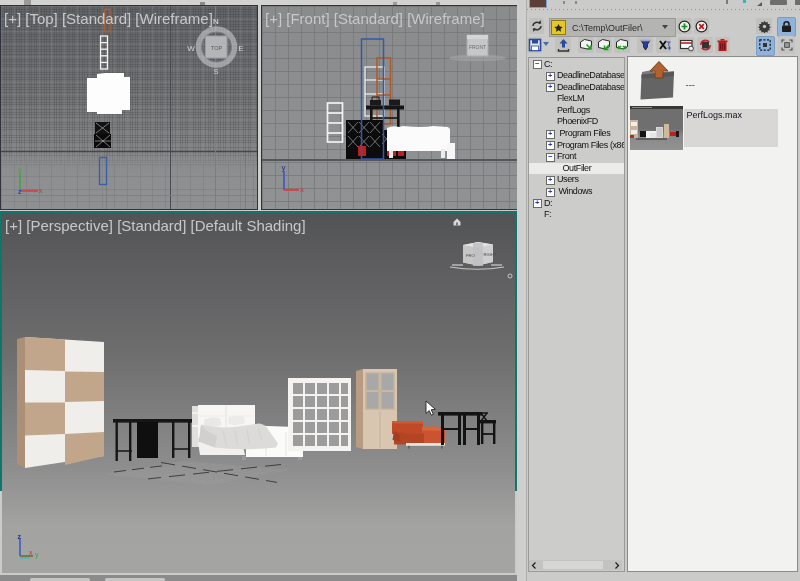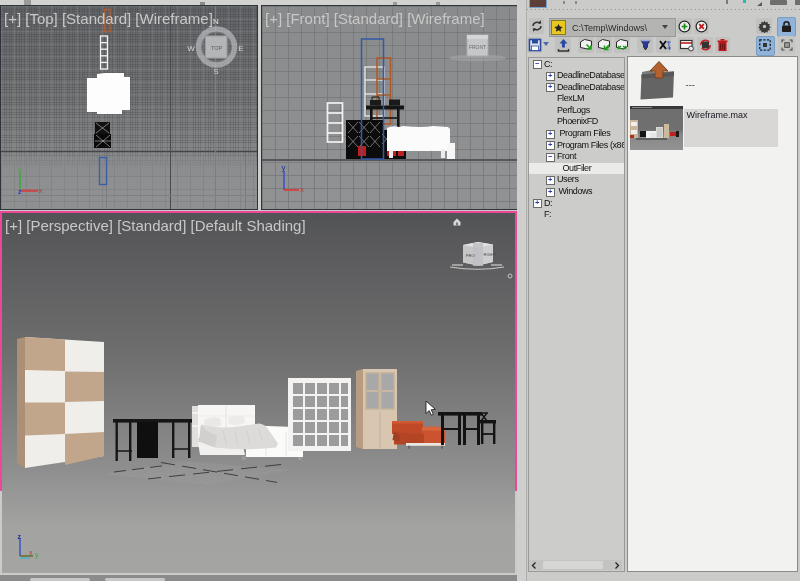--- a/index.html
+++ b/index.html
@@ -136,21 +136,21 @@
     <text x="215.5" y="43" font-size="5" fill="#6a6a6a" text-anchor="middle">FRONT</text>
     <line x1="22" y1="165" x2="22" y2="184" stroke="#3a55c8" stroke-width="1.6"></line>
     <rect x="22" y="182.8" width="15" height="2.2" fill="#c84b4b"></rect>
     <text x="19.5" y="164" font-size="8" fill="#20309a">y</text>
     <text x="38" y="186" font-size="8" fill="#c03c3c">x</text>
   </svg>
   <div class="vplabel">[+] [Front] [Standard] [Wireframe]</div>
  </div>
 </div>
 
-<div class="abs" style="left:0;top:211px;width:517px;height:280px;background:#ec4899">
+<div class="abs" style="left:0;top:211px;width:517px;height:280px;background:#0f766e">
  <div class="abs" style="left:2px;top:2px;width:513px;height:360px;overflow:hidden;
       background:linear-gradient(#525355 0%,#5b5b5d 11%,#6d6d6e 38%,#8e8e8e 71%,#a3a3a2 87%,#a4a4a3 100%)">
   <svg class="abs" style="left:0;top:0" width="513" height="360" viewBox="0 0 513 360">
 
     <path d="M106.0,261.5 L208.0,271.5 M111.4,260.6 L213.5,270.5 M116.7,259.6 L219.0,269.4 M122.1,258.7 L224.5,268.4 M127.4,257.8 L230.0,267.4 M132.8,256.9 L235.5,266.3 M138.1,255.9 L241.0,265.3 M143.5,255.0 L246.5,264.2 M148.9,254.1 L252.0,263.2 M154.2,253.1 L257.5,262.2 M159.6,252.2 L263.0,261.1 M164.9,251.3 L268.5,260.1 M170.3,250.4 L274.0,259.1 M175.6,249.4 L279.5,258.0 M181.0,248.5 L285.0,257.0 M106.0,261.5 L181.0,248.5 M112.4,262.1 L187.5,249.0 M118.8,262.8 L194.0,249.6 M125.1,263.4 L200.5,250.1 M131.5,264.0 L207.0,250.6 M137.9,264.6 L213.5,251.2 M144.2,265.2 L220.0,251.7 M150.6,265.9 L226.5,252.2 M157.0,266.5 L233.0,252.8 M163.4,267.1 L239.5,253.3 M169.8,267.8 L246.0,253.8 M176.1,268.4 L252.5,254.3 M182.5,269.0 L259.0,254.9 M188.9,269.6 L265.5,255.4 M195.2,270.2 L272.0,255.9 M201.6,270.9 L278.5,256.5 M208.0,271.5 L285.0,257.0" stroke="#a6a6a6" stroke-width="0.5" fill="none" opacity="0.45"></path>
     <g stroke="#2a2a2a" stroke-width="1" opacity="0.8" fill="none">
       <path d="M159,249.5 l14,2.4 m7,1.2 l14,2.4 m7,1.2 l14,2.4 m7,1.2 l14,2.4 m7,1.2 l14,2.4 m7,1.2 l11,1.9"></path>
       <path d="M279,251.5 l-16,1.7 m-8,0.9 l-16,1.7 m-8,0.9 l-16,1.7 m-8,0.9 l-16,1.7 m-8,0.9 l-16,1.7 m-8,0.9 l-13,1.4"></path>
       <path d="M112,259 l12,-1.5 m6,-0.8 l12,-1.5 m6,-0.8 l12,-1.5"></path>
     </g>
@@ -307,21 +307,21 @@
     <path d="M3,7 a4,4 0 0 1 7,-2.4 M11,7 a4,4 0 0 1 -7,2.4" stroke="#333" stroke-width="1.5" fill="none"></path>
     <path d="M10.8,1.2 l0.4,3.6 -3.5,-0.7 z M3.2,12.8 l-0.4,-3.6 3.5,0.7 z" fill="#333"></path>
   </svg>
 
   <div class="abs" style="left:22px;top:18px;width:125px;height:17px;background:#b4b4b3;border:1px solid #999998">
     <div class="abs" style="left:1px;top:1px;width:13px;height:13px;background:#e8c820;border:1px solid #8a7a1a">
       <svg width="13" height="13" viewBox="0 0 13 13">
           <path d="M6.5,2 l1.3,2.6 2.9,0.3 -2.2,2 0.6,2.9 -2.6,-1.5 -2.6,1.5 0.6,-2.9 -2.2,-2 2.9,-0.3 z" fill="#222"></path>
         </svg>
     </div>
-    <div class="abs" style="left:22px;top:3.5px;font-size:9px;color:#2a2a2a">C:\Temp\Windows\</div>
+    <div class="abs" style="left:22px;top:3.5px;font-size:9px;color:#2a2a2a">C:\Temp\OutFiler\</div>
     <div class="abs" style="right:7px;top:6px;width:0;height:0;border-left:3.5px solid transparent;border-right:3.5px solid transparent;border-top:4.5px solid #444"></div>
   </div>
   <div class="btn" style="left:150px;top:18px;width:15px;height:16px"></div>
   <svg class="abs" style="left:151px;top:20px" width="13" height="13" viewBox="0 0 13 13">
     <circle cx="6.5" cy="6.5" r="5.4" fill="#ededed" stroke="#222" stroke-width="1.2"></circle>
     <path d="M6.5,3.6 v5.8 M3.6,6.5 h5.8" stroke="#1a8a1a" stroke-width="1.7"></path>
   </svg>
   <div class="btn" style="left:167px;top:18px;width:15px;height:16px"></div>
   <svg class="abs" style="left:168px;top:20px" width="13" height="13" viewBox="0 0 13 13">
     <circle cx="6.5" cy="6.5" r="5.4" fill="#ededed" stroke="#222" stroke-width="1.2"></circle>
@@ -456,15 +456,15 @@
       <div class="abs" style="left:16px;top:25px;width:10px;height:7px;background:#f2f2f0"></div>
       <div class="abs" style="left:20px;top:27px;width:8px;height:5px;background:#e6e6e4"></div>
       <div class="abs" style="left:26px;top:21px;width:7px;height:11px;background:#dadad8"></div>
       <div class="abs" style="left:27px;top:22px;width:5px;height:9px;background:#c8c8c6"></div>
       <div class="abs" style="left:34px;top:18px;width:5px;height:14px;background:#cdb99e"></div>
       <div class="abs" style="left:40px;top:26px;width:6px;height:4px;background:#c02020"></div>
       <div class="abs" style="left:46px;top:25px;width:3px;height:6px;background:#1a1a1a"></div>
       <div class="abs" style="left:6px;top:32px;width:31px;height:1.5px;background:#5e5e5e"></div>
     </div>
     <div class="abs" style="left:56px;top:52px;width:94px;height:38px;background:#d8d7d6"></div>
-    <div class="abs" style="left:59px;top:53px;font-size:9px;color:#14141e">Wireframe.max</div>
+    <div class="abs" style="left:59px;top:53px;font-size:9px;color:#14141e">PerfLogs.max</div>
   </div>
 </div>
 
 </body></html>

